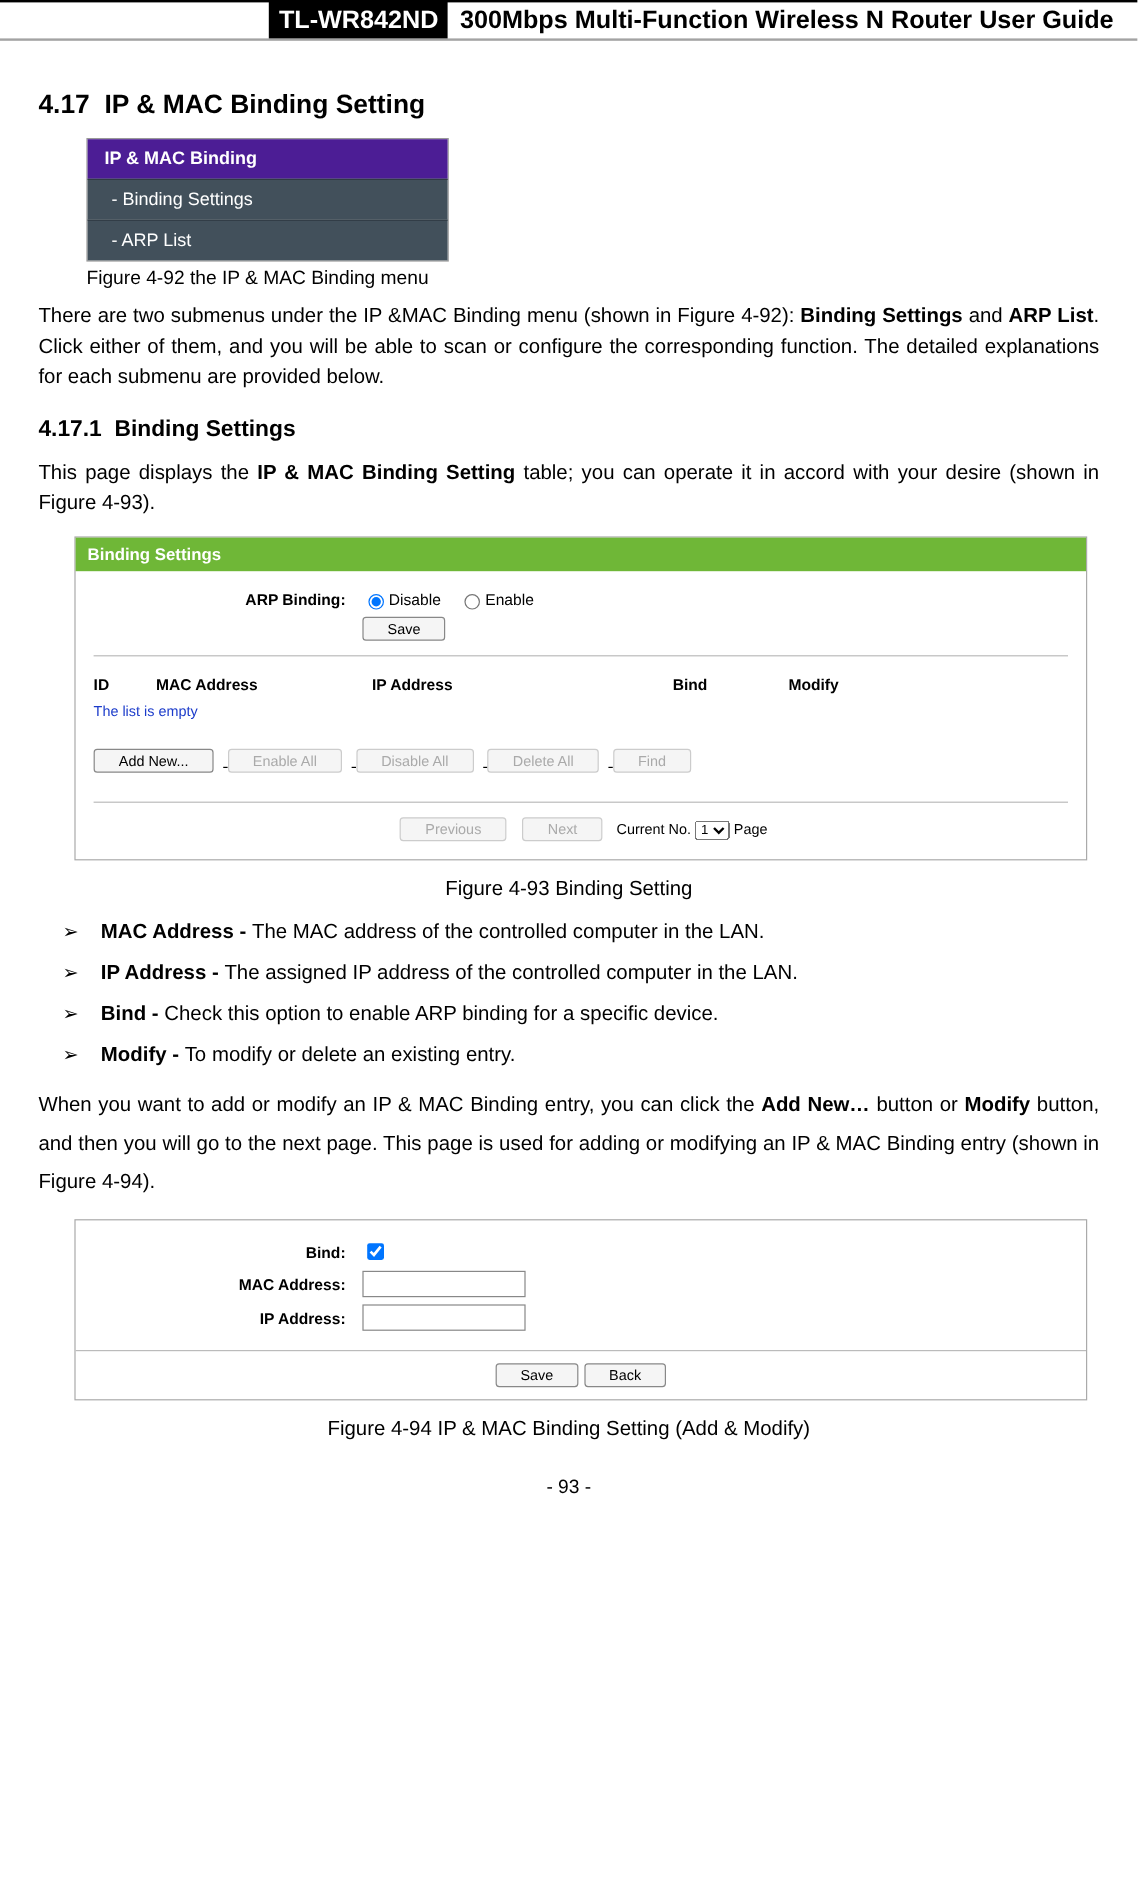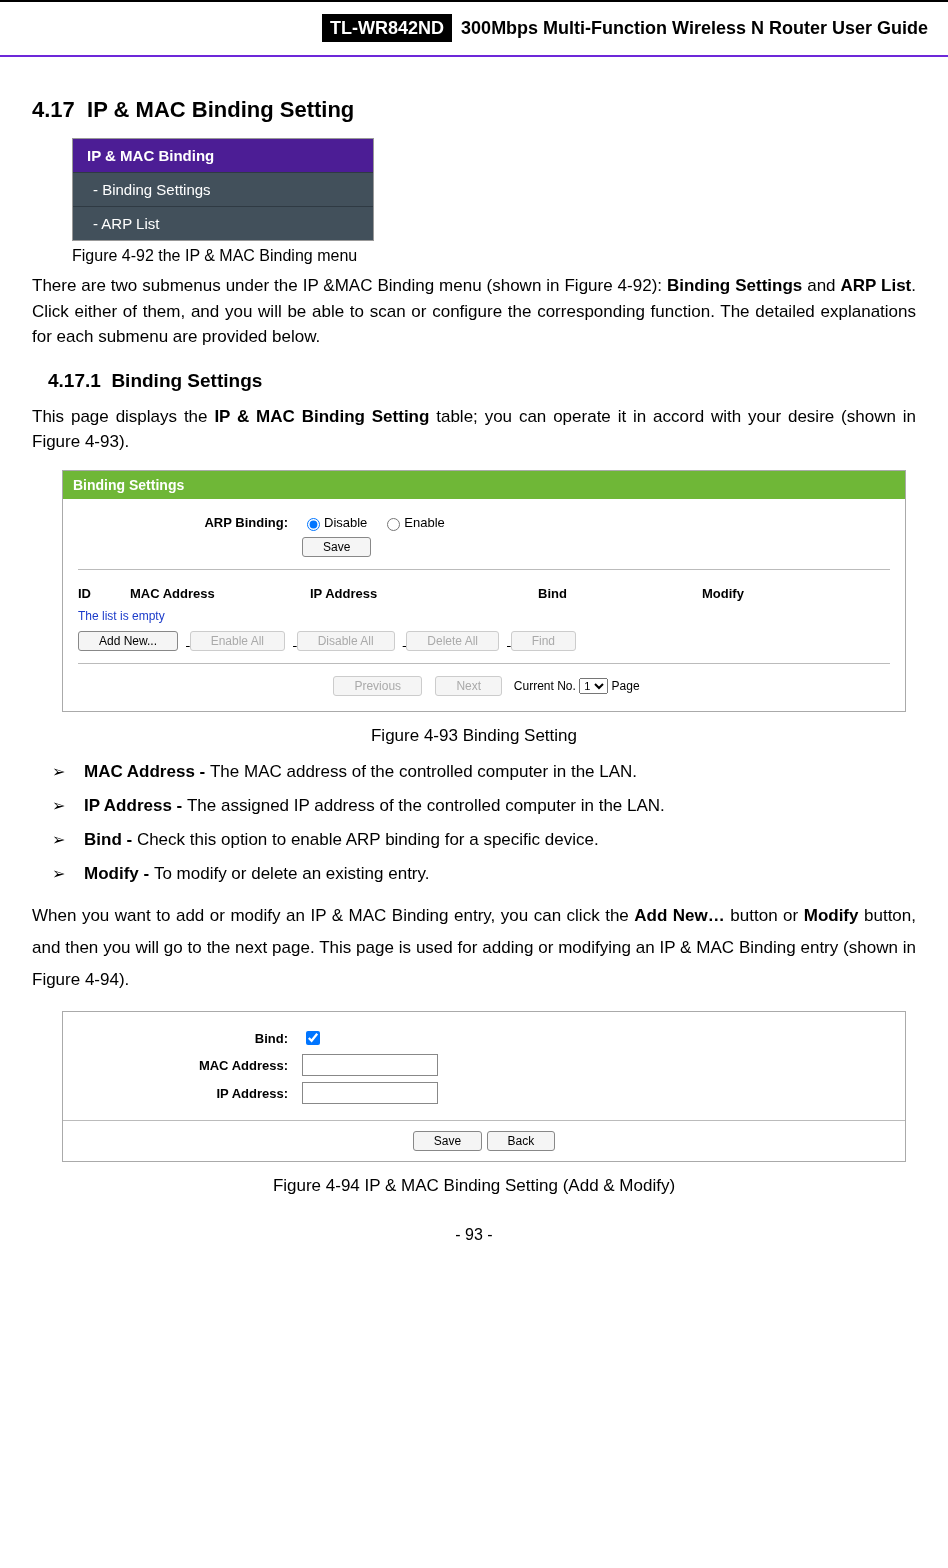--- a/index.html
+++ b/index.html
@@ -5,42 +5,42 @@
     body {
       font-family: Arial, sans-serif;
       margin: 0;
       padding: 0;
       background: white;
       width: 948px;
     }
     .page-header {
       background: white;
       border-top: 2px solid black;
-      border-bottom: 2px solid #6d28d9;
-      padding: 16px 20px;
+      border-bottom: 2px solid #a3a3a3;
+      padding: 3px 20px;
       text-align: right;
       font-weight: bold;
-      font-size: 18px;
+      font-size: 21px;
     }
     .page-header .model {
       background: black;
       color: white;
       padding: 4px 8px;
       margin-right: 4px;
     }
     .content {
       padding: 20px 32px;
     }
     h2 {
       font-size: 22px;
       margin: 20px 0 15px;
     }
     h3 {
       font-size: 19px;
-      margin: 20px 16px 12px;
+      margin: 20px 0 12px;
     }
     .menu-figure {
       margin-left: 40px;
       width: 300px;
       border: 1px solid #999;
     }
     .menu-header {
       background: #4c1d95;
       color: white;
       font-weight: bold;
@@ -141,30 +141,30 @@
       margin: 12px 0;
     }
     .table-head {
       display: flex;
       font-weight: bold;
       font-size: 13px;
       padding: 4px 0;
     }
     .th-id { width: 52px; }
     .th-mac { width: 180px; }
-    .th-ip { width: 228px; }
-    .th-bind { width: 164px; }
+    .th-ip { width: 183px; }
+    .th-bind { width: 164px; text-align: center; }
     .th-modify { width: 100px; }
     .empty-list {
       color: #1b3bca;
       font-size: 12px;
       margin: 4px 0;
     }
     .btn-row {
-      margin: 8px 0;
+      margin: 24px 0;
       text-decoration: underline;
     }
     .btn-row .btn {
       margin-right: 8px;
     }
     .pager {
       text-align: center;
       margin: 10px 0 5px;
       font-size: 12px;
     }

